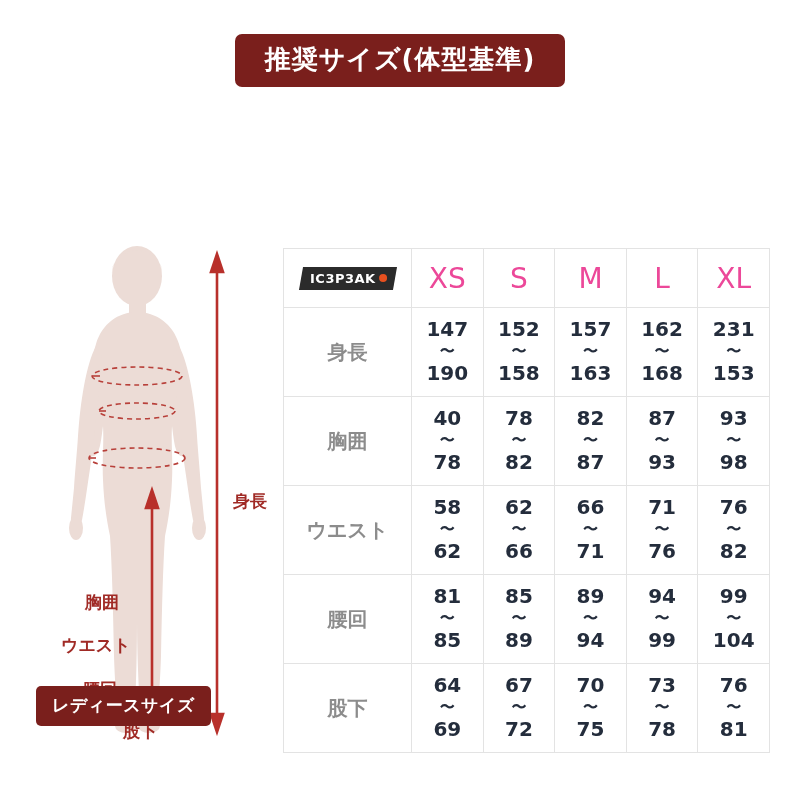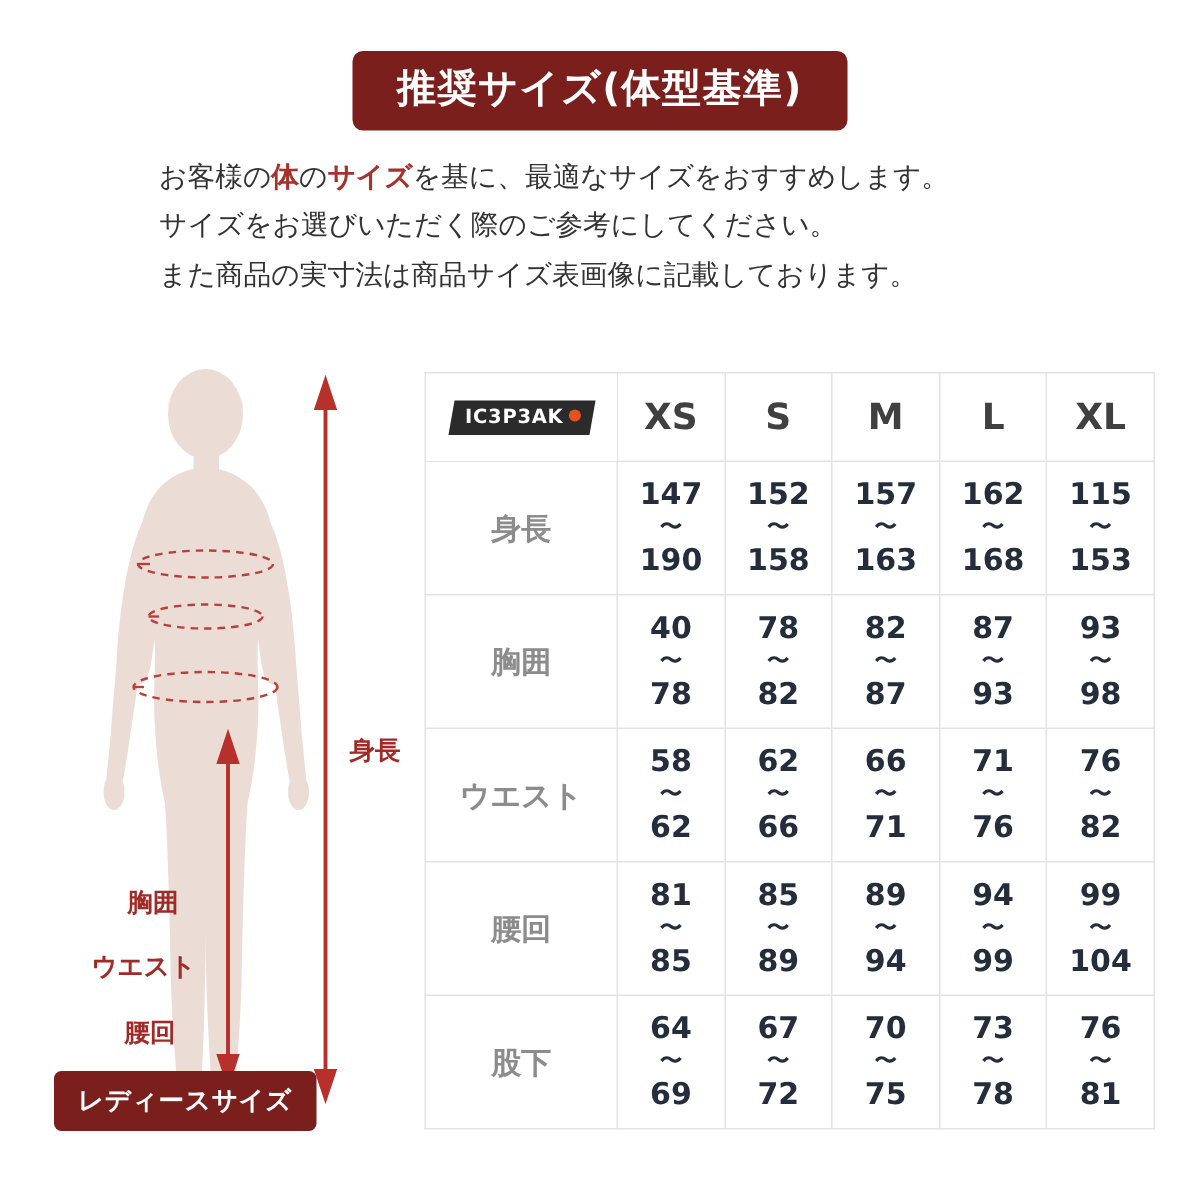--- a/index.html
+++ b/index.html
@@ -87,21 +87,21 @@
   }
   .label-height   { left: 203px; top: 257px; }
   .label-bust     { left: 55px;  top: 358px; }
   .label-waist    { left: 31px;  top: 401px; }
   .label-hip      { left: 53px;  top: 445px; }
   .label-inseam   { left: 93px;  top: 487px; }
 
   .ladies-badge {
     position: absolute;
     left: 36px;
-    top: 714px;
+    top: 686px;
     background: #7a1f1c;
     color: #ffffff;
     font-size: 17px;
     font-weight: bold;
     padding: 8px 16px 9px 16px;
     border-radius: 5px;
     letter-spacing: 0.5px;
     white-space: nowrap;
   }
 
@@ -148,23 +148,23 @@
     display: inline-block;
     width: 8px;
     height: 8px;
     background: #e8501f;
     border-radius: 50%;
     margin-left: 3px;
     vertical-align: 1px;
     transform: skewX(10deg);
   }
   .size-head {
-    color: #404040;
-    font-size: 24px;
-    font-weight: bold;
+    color: #ec4899;
+    font-size: 28px;
+    font-weight: normal;
   }
   .row-label {
     color: #8c8c8c;
     font-size: 20px;
     font-weight: bold;
     width: 127px;
   }
   td.data-cell {
     height: 88px;
     color: #242d3c;
@@ -187,25 +187,20 @@
 </style>
 </head>
 <body>
 
 <div class="page">
 
   <div class="header-wrap">
     <div class="header-banner">推奨サイズ(体型基準)</div>
   </div>
 
-  <div class="intro">
-    <div class="line"><span>お客様の</span><span class="em">体</span><span>の</span><span class="em">サイズ</span><span>を基に、最適なサイズをおすすめします。</span></div>
-    <div class="line">サイズをお選びいただく際のご参考にしてください。</div>
-    <div class="line">また商品の実寸法は商品サイズ表画像に記載しております。</div>
-  </div>
 
   <div class="figure">
     <svg class="body-silhouette" viewBox="0 0 250 500">
 
       <g fill="#ecdcd6">
 
         <ellipse cx="107" cy="40" rx="25" ry="30"></ellipse>
 
         <path d="M82 38 C80 8, 134 8, 132 38 C132 22, 120 14, 107 14 C94 14, 82 22, 82 38 Z"></path>
 
@@ -318,21 +313,21 @@
             </td>
         <td class="data-cell">
               <div class="cell-inner">
                 <span>162</span>
                 <span class="tilde">〜</span>
                 <span>168</span>
               </div>
             </td>
         <td class="data-cell">
               <div class="cell-inner">
-                <span>115</span>
+                <span>231</span>
                 <span class="tilde">〜</span>
                 <span>153</span>
               </div>
             </td>
       </tr>
 
       <tr>
         <td class="row-label">胸囲</td>
         <td class="data-cell">
               <div class="cell-inner">

